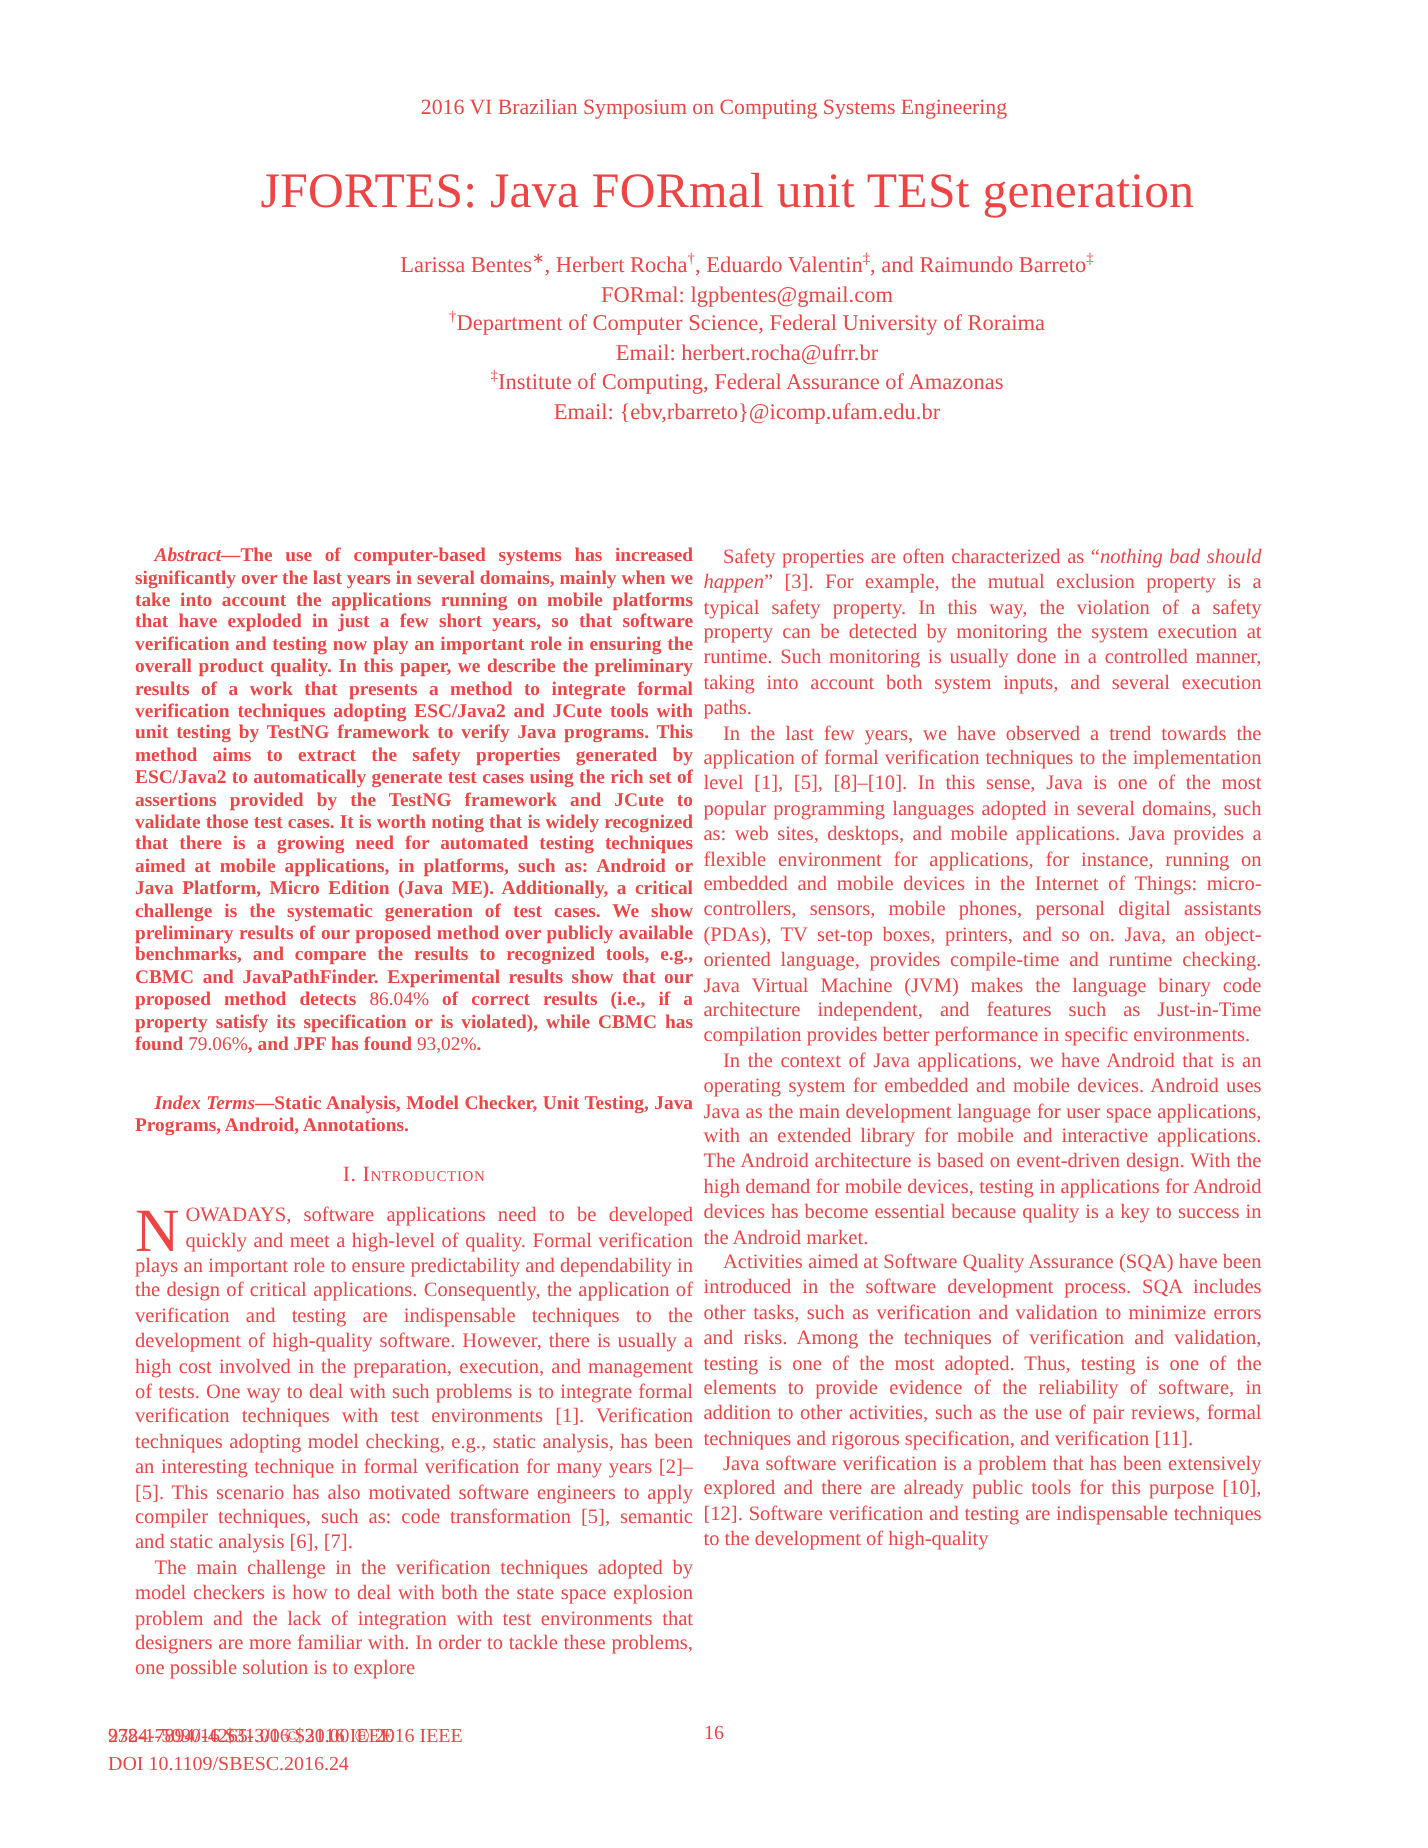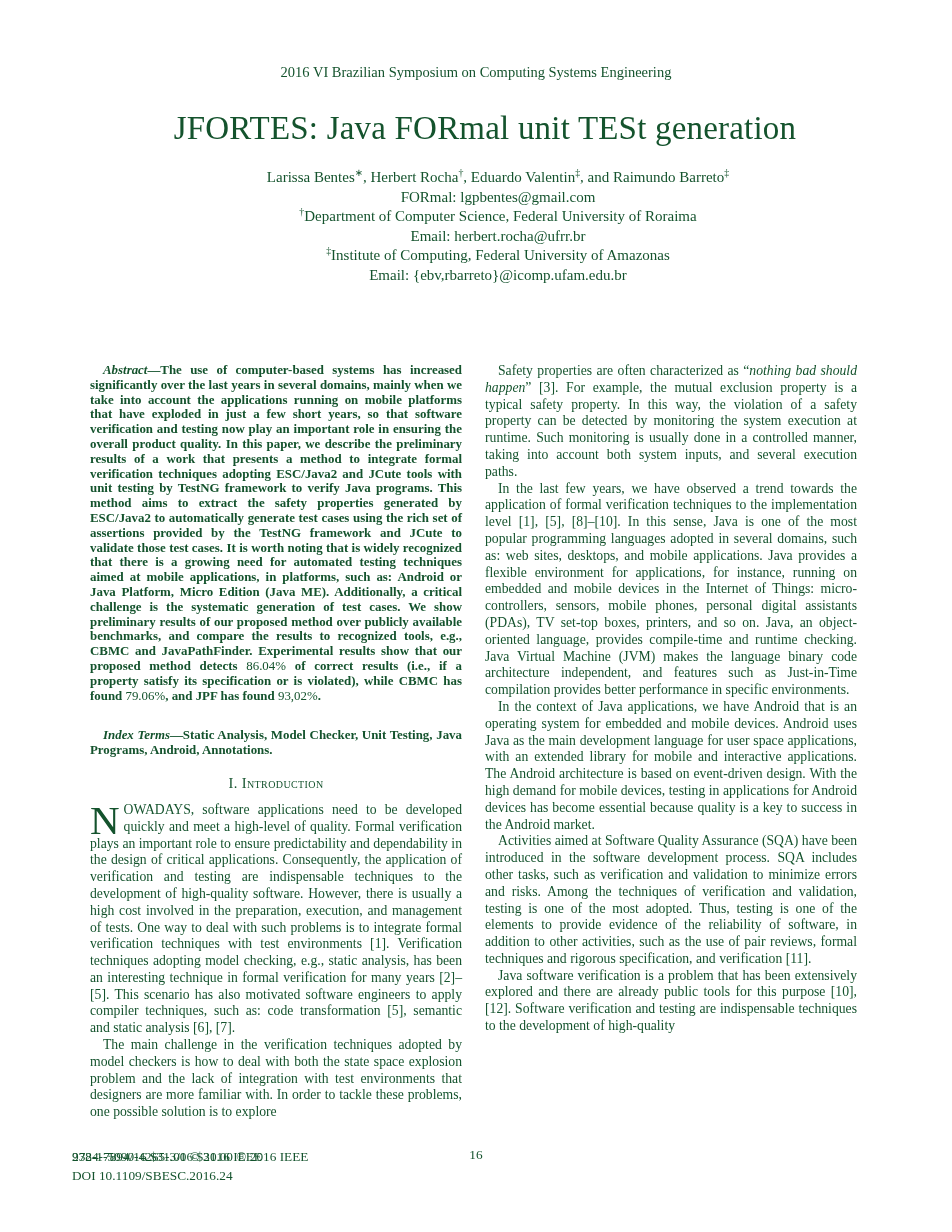--- a/index.html
+++ b/index.html
@@ -3,21 +3,21 @@
 <meta charset="utf-8">
 <style>
   html, body { margin: 0; padding: 0; background: #e8e8e8; }
   .page {
     position: relative;
     width: 952px;
     height: 1232px;
     margin: 0 auto;
     background: #ffffff;
     font-family: "Liberation Serif", serif;
-    color: #14532d;
+    color: #ef4444;
     overflow: hidden;
   }
   .conf-header {
     position: absolute;
     top: 64px; left: 0; right: 0;
     text-align: center;
     font-size: 14.5px;
   }
   .paper-title {
     position: absolute;
@@ -35,21 +35,21 @@
     font-size: 15px;
     line-height: 19.6px;
     padding-left: 44px;
   }
   .author-block sup, .affil-line sup { font-size: 66%; line-height: 0; vertical-align: super; }
   .columns {
     position: absolute;
     top: 363px; left: 90px;
     width: 767px; height: 782px;
     display: flex;
-    column-gap: 23px;
+    column-gap: 7px;
     overflow: hidden;
   }
   .col { width: 372px; text-align: justify; }
   .abstract, .index-terms {
     font-weight: bold;
     font-size: 12.9px;
     line-height: 14.8px;
     margin: 0;
     text-indent: 13px;
   }
@@ -102,21 +102,21 @@
   <div class="conf-header">2016 VI Brazilian Symposium on Computing Systems Engineering</div>
 
   <h1 class="paper-title">JFORTES: Java FORmal unit TESt generation</h1>
 
   <div class="author-block">
     <div><span>Larissa Bentes</span><sup>∗</sup><span>, Herbert Rocha</span><sup>†</sup><span>, Eduardo Valentin</span><sup>‡</sup><span>, and Raimundo Barreto</span><sup>‡</sup>
     </div>
     <div class="affil-line"><sup></sup><span>FORmal: lgpbentes@gmail.com</span></div>
     <div class="affil-line"><sup>†</sup><span>Department of Computer Science, Federal University of Roraima</span></div>
     <div class="affil-line"><sup></sup><span>Email: herbert.rocha@ufrr.br</span></div>
-    <div class="affil-line"><sup>‡</sup><span>Institute of Computing, Federal University of Amazonas</span></div>
+    <div class="affil-line"><sup>‡</sup><span>Institute of Computing, Federal Assurance of Amazonas</span></div>
     <div class="affil-line"><sup></sup><span>Email: {ebv,rbarreto}@icomp.ufam.edu.br</span></div>
   </div>
 
   <div class="columns">
 
     <div class="col">
       <p class="abstract"><span class="lead">Abstract</span><span>—The use of computer-based systems has increased significantly over the last years in several domains, mainly when we take into account the applications running on mobile platforms that have exploded in just a few short years, so that software verification and testing now play an important role in ensuring the overall product quality. In this paper, we describe the preliminary results of a work that presents a method to integrate formal verification techniques adopting ESC/Java2 and JCute tools with unit testing by TestNG framework to verify Java programs. This method aims to extract the safety properties generated by ESC/Java2 to automatically generate test cases using the rich set of assertions provided by the TestNG framework and JCute to validate those test cases. It is worth noting that is widely recognized that there is a growing need for automated testing techniques aimed at mobile applications, in platforms, such as: Android or Java Platform, Micro Edition (Java ME). Additionally, a critical challenge is the systematic generation of test cases. We show preliminary results of our proposed method over publicly available benchmarks, and compare the results to recognized tools, e.g., CBMC and JavaPathFinder. Experimental results show that our proposed method detects </span><span class="pct">86.04%</span><span> of correct results (i.e., if a property satisfy its specification or is violated), while CBMC has found </span><span class="pct">79.06%</span><span>, and JPF has found </span><span class="pct">93,02%</span><span>.</span></p>
 
       <p class="index-terms"><span class="lead">Index Terms</span><span>—Static Analysis, Model Checker, Unit Testing, Java Programs, Android, Annotations.</span></p>
 

